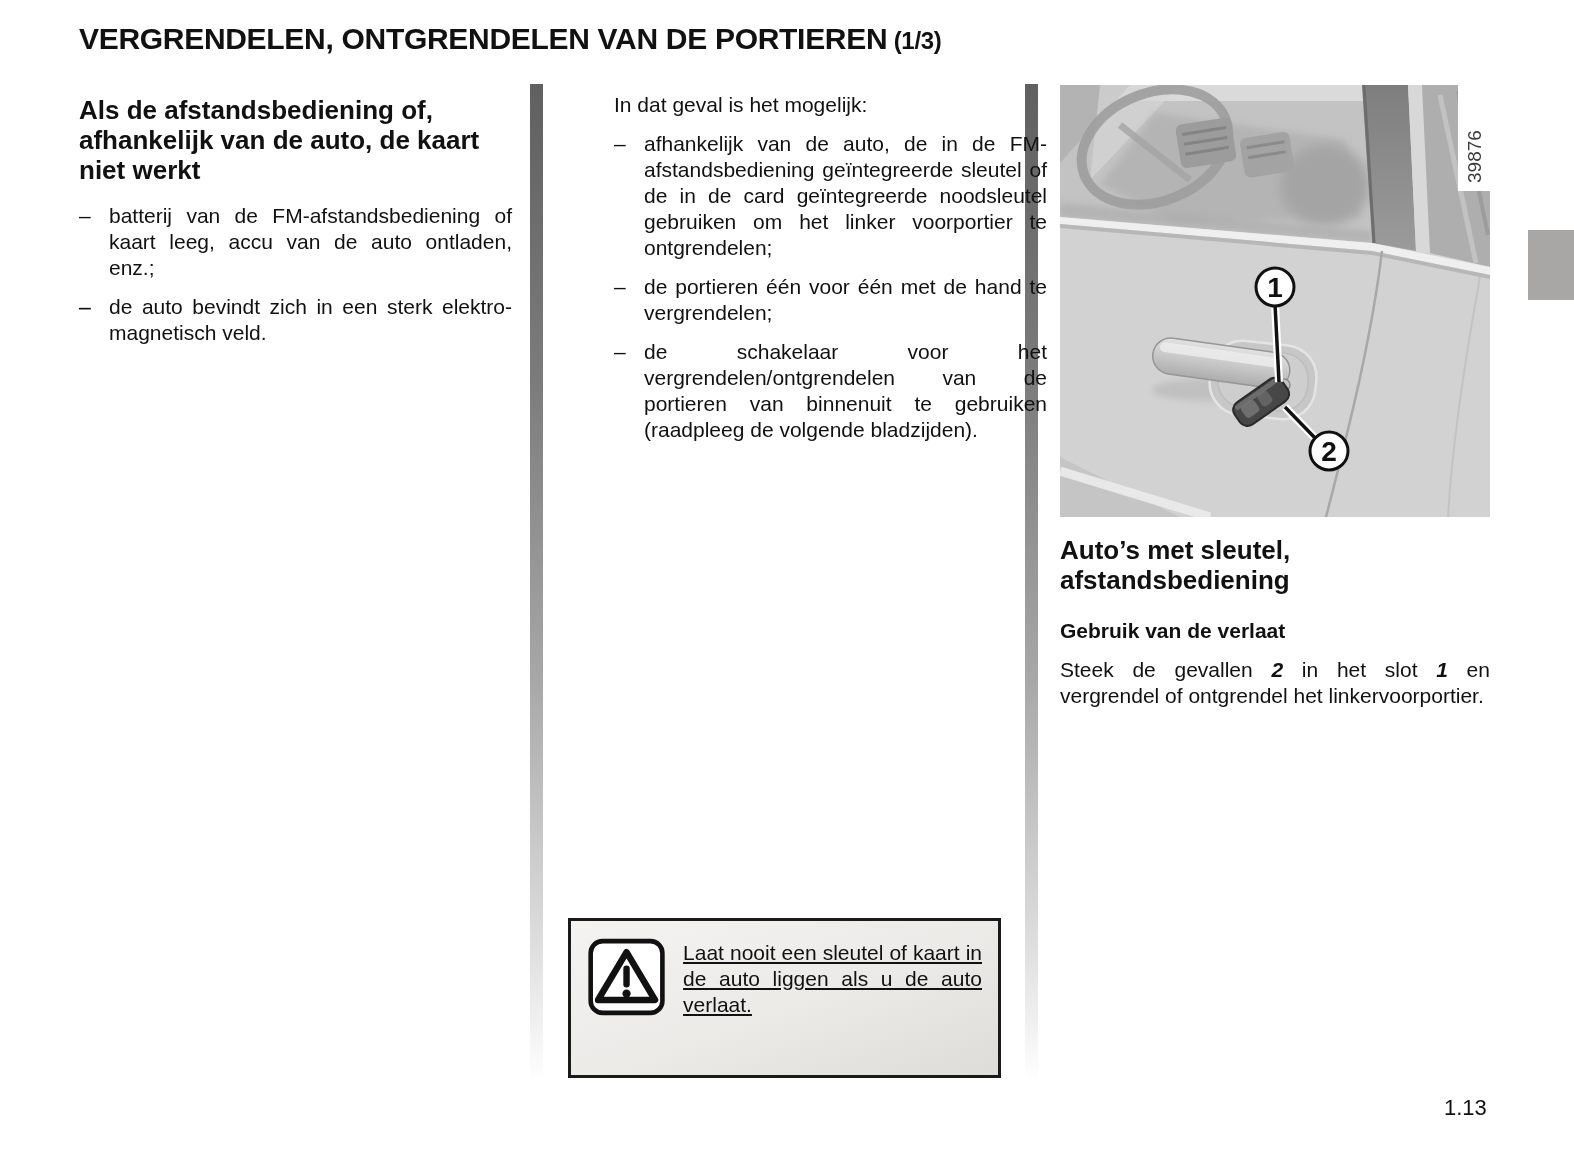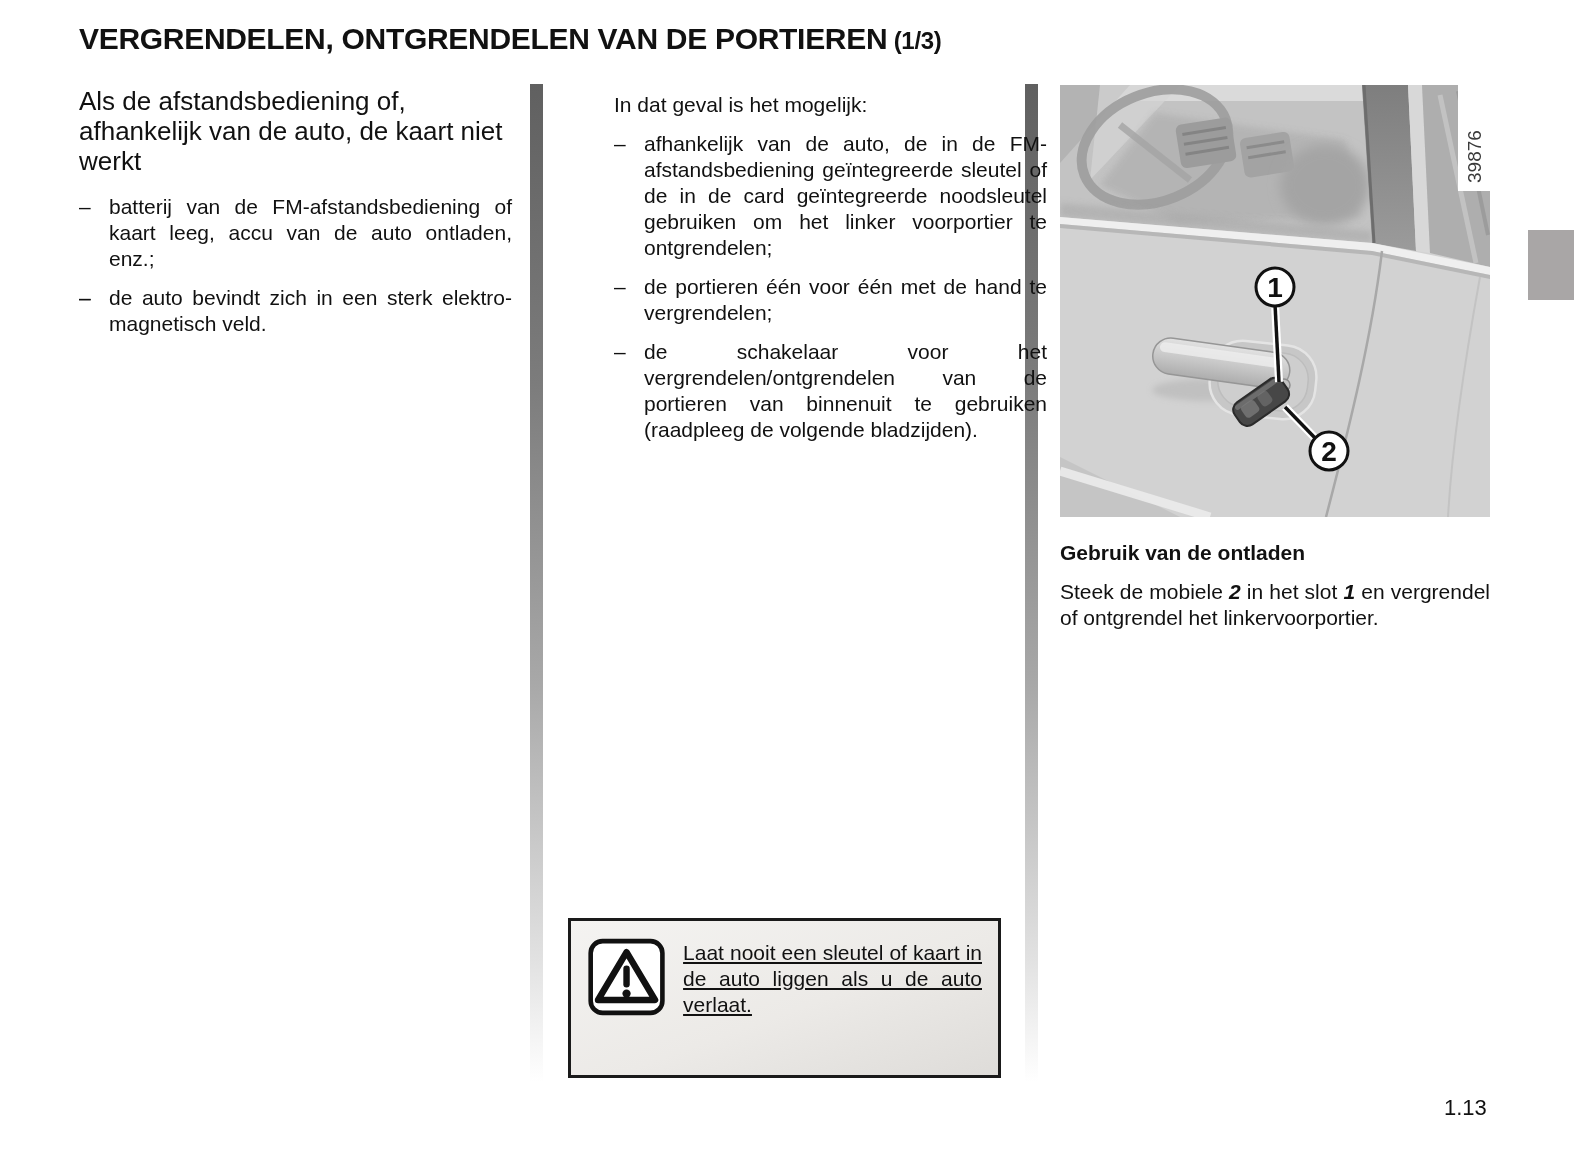--- a/index.html
+++ b/index.html
@@ -24,22 +24,22 @@
   .col-right { left:1060px; top:85px; width:430px; }
 
   .divider {
     position:absolute; top:84px; width:13px; height:998px;
     background:linear-gradient(to bottom, #606060 0%, #7c7c7c 30%, #a8a8a8 60%, #e2e2e2 88%, #ffffff 100%);
   }
   .divider-a { left:530px; }
   .divider-b { left:1025px; }
 
   h2 {
-    font-size:26px; line-height:30px; font-weight:normal;
-    margin:4px 0 18px 0;
+    font-size:26px; line-height:30px; font-weight:bold;
+    margin:13px 0 18px 0;
   }
   .body-text, .bullet {
     font-size:21px; line-height:26px; text-align:justify;
     margin:0 0 13px 0;
   }
   .bullet { position:relative; padding-left:30px; }
   .bullet .dash { position:absolute; left:0; top:0; }
 
   .subhead { font-size:21px; font-weight:bold; margin:24px 0 14px 0; }
   .bi { font-weight:bold; font-style:italic; }
@@ -208,22 +208,23 @@
       <g>
         <circle cx="269" cy="366" r="19" fill="#ffffff" stroke="#111111" stroke-width="3"></circle>
         <text x="269" y="376" text-anchor="middle" font-family="Liberation Sans, sans-serif" font-size="28" font-weight="bold" fill="#111111">2</text>
       </g>
 
       <rect x="398" y="0" width="32" height="106" fill="#ffffff"></rect>
       <text transform="translate(421,98) rotate(-90)" font-family="Liberation Sans, sans-serif" font-size="19" fill="#3a3a3a">39876</text>
     </svg>
   </div>
 
-  <p class="subhead">Gebruik van de ontladen</p>
-  <p class="body-text"><span>Steek de mobiele </span><span class="bi">2</span><span> in het slot </span><span class="bi">1</span><span> en vergrendel of ontgrendel het linkervoorportier.</span></p>
+  <h2 class="right-heading">Auto’s met sleutel, afstandsbediening</h2>
+  <p class="subhead">Gebruik van de verlaat</p>
+  <p class="body-text"><span>Steek de gevallen </span><span class="bi">2</span><span> in het slot </span><span class="bi">1</span><span> en vergrendel of ontgrendel het linkervoorportier.</span></p>
 </div>
 
 <div class="warning-box">
   <svg width="82" height="82" viewBox="0 0 86 86">
     <rect x="4" y="4" width="78" height="78" rx="13" fill="#ffffff" stroke="#111111" stroke-width="5"></rect>
     <path d="M43 16 L74 68 L12 68 Z" fill="#ffffff" stroke="#111111" stroke-width="7" stroke-linejoin="round"></path>
     <line x1="43" y1="34" x2="43" y2="51" stroke="#111111" stroke-width="7" stroke-linecap="round"></line>
     <circle cx="43" cy="61" r="4.5" fill="#111111"></circle>
   </svg>
   <div class="warning-text">Laat nooit een sleutel of kaart in de auto liggen als u de auto verlaat.</div>

